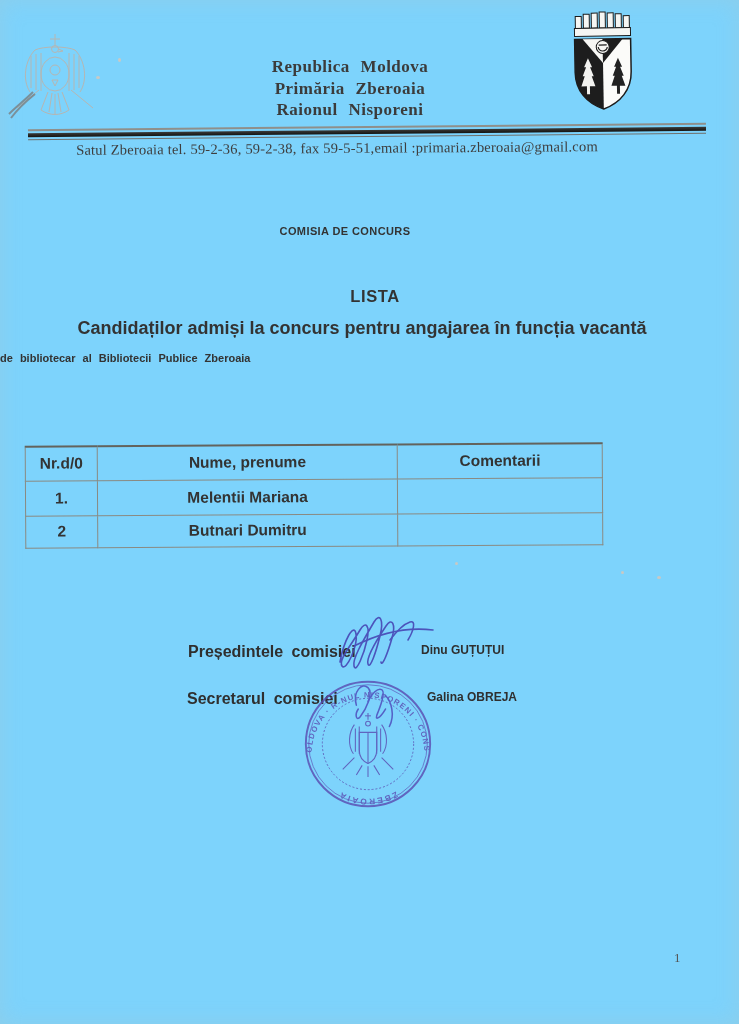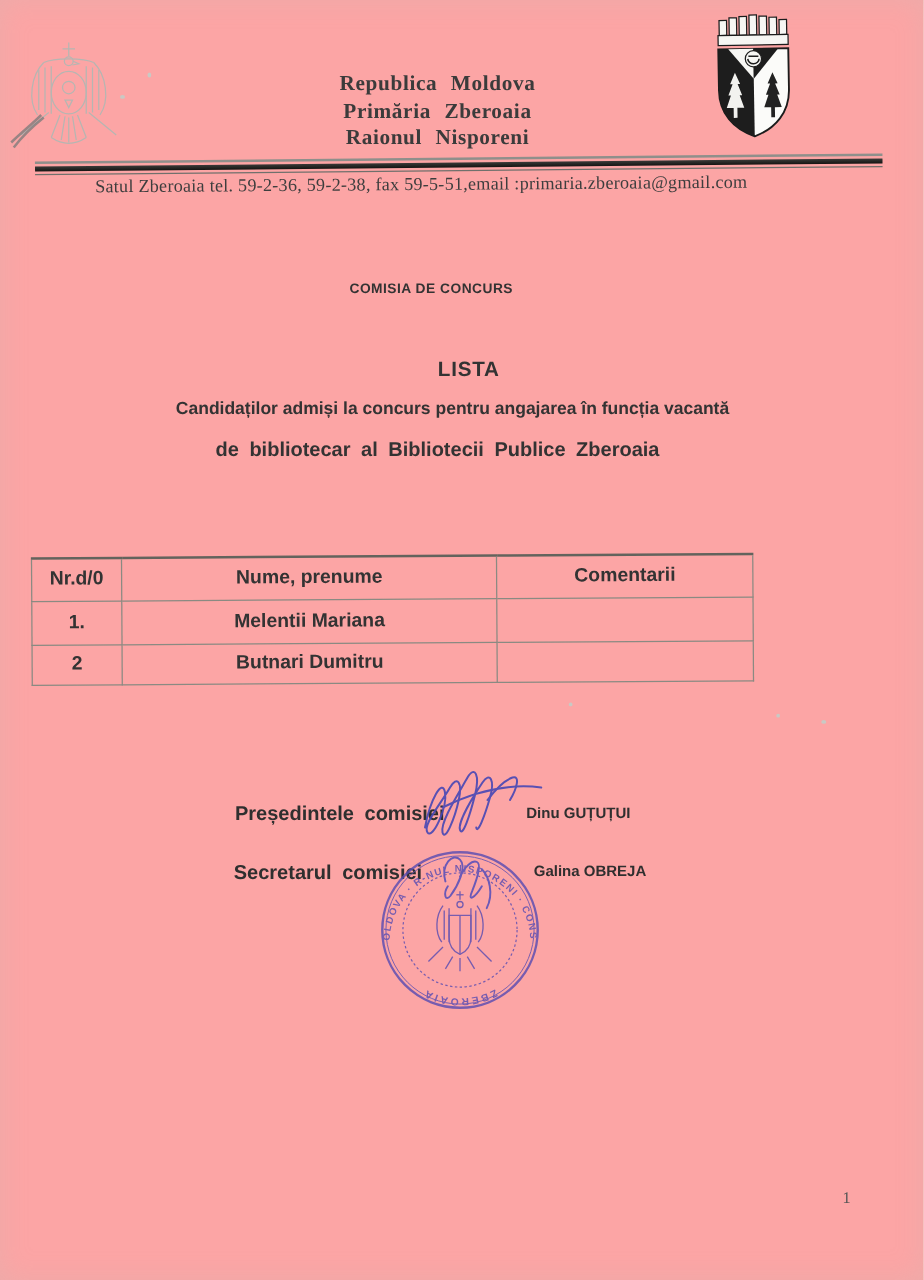--- a/index.html
+++ b/index.html
@@ -1,20 +1,20 @@
 <!DOCTYPE html>
 <html><head>
 <meta charset="utf-8">
 <style>
   * { margin:0; padding:0; box-sizing:border-box; }
   html,body { width:739px; height:1024px; }
   body { font-family:"Liberation Sans", sans-serif; background:#ffffff; }
   .page {
     position:relative; width:739px; height:1024px; overflow:hidden;
-    background:#fca5a5;
+    background:#7dd3fc;
     box-shadow: inset 0 0 22px rgba(190,190,185,0.25);
   }
   .abs { position:absolute; }
 
   
   .org-block {
     left:229px; top:56px; width:242px; text-align:center;
     font-family:"Liberation Serif", serif; font-weight:bold;
     font-size:17px; line-height:21.5px; color:#3b3b3b;
     word-spacing:6px; letter-spacing:0.5px;
@@ -28,23 +28,23 @@
     font-family:"Liberation Serif", serif; font-size:14.5px; color:#3e3e3e;
     transform:rotate(-0.4deg); letter-spacing:0.2px;
   }
 
   
   .h-commission { left:0; top:225px; width:690px; text-align:center;
     font-size:11px; font-weight:bold; color:#333; letter-spacing:0.4px; }
   .h-list { left:0; top:287px; width:684px; text-align:center;
     font-size:16.5px; font-weight:bold; color:#333; letter-spacing:0.6px;margin-left:33px; }
   .h-sub1 { left:0; top:318px; width:724px; text-align:center;
-    font-size:14px; font-weight:bold; color:#333; }
-  .h-sub2 { left:0; top:352px; width:700px; text-align:center;
-    font-size:16px; font-weight:bold; color:#333; word-spacing:4px; }
+    font-size:18px; font-weight:bold; color:#333; }
+  .h-sub2 { left:0; top:352px; width:700px; 
+    font-size:11px; font-weight:bold; color:#333; word-spacing:4px; }
 
   
   .cand-table {
     left:25px; top:444px; width:578px; transform:rotate(-0.35deg);
     border-collapse:collapse;
   }
   .cand-table td {
     border:1.2px solid #8a8a82; text-align:center; vertical-align:middle;
     font-size:15.5px; font-weight:bold; color:#333;
   }

